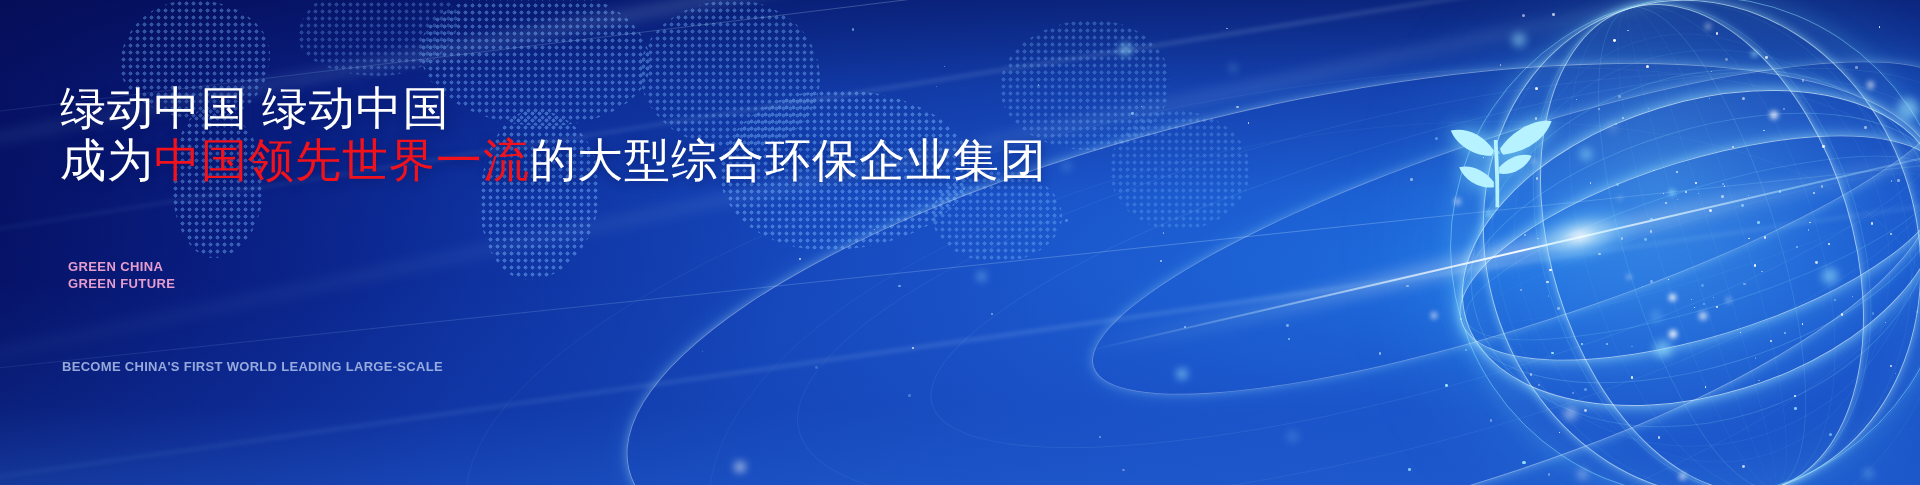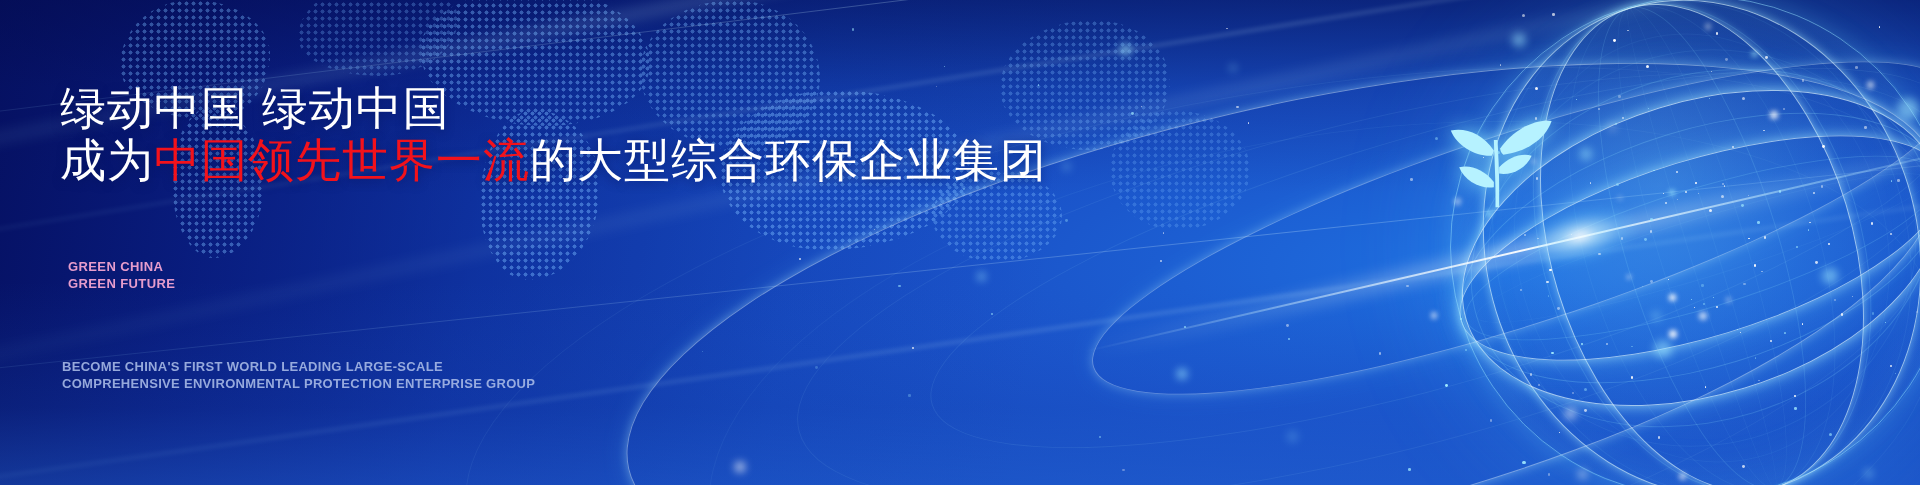--- a/index.html
+++ b/index.html
@@ -571,17 +571,16 @@
 
     <div class="headline headline-2"><span>成为</span><span class="hl-accent">中国领先世界一流</span><span>的大型综合环保企业集团</span></div>
 
     <div class="tagline">
       <div>GREEN CHINA</div>
       <div>GREEN FUTURE</div>
     </div>
 
     <div class="subline">
       <div>BECOME CHINA'S FIRST WORLD LEADING LARGE-SCALE</div>
-      <div>COMPREHENSIVE ENVIRONMENTAL PROTECTION ENTERPRISE GROUP</div>
     </div>
 
   </div>
 </div>
 
 </body></html>

